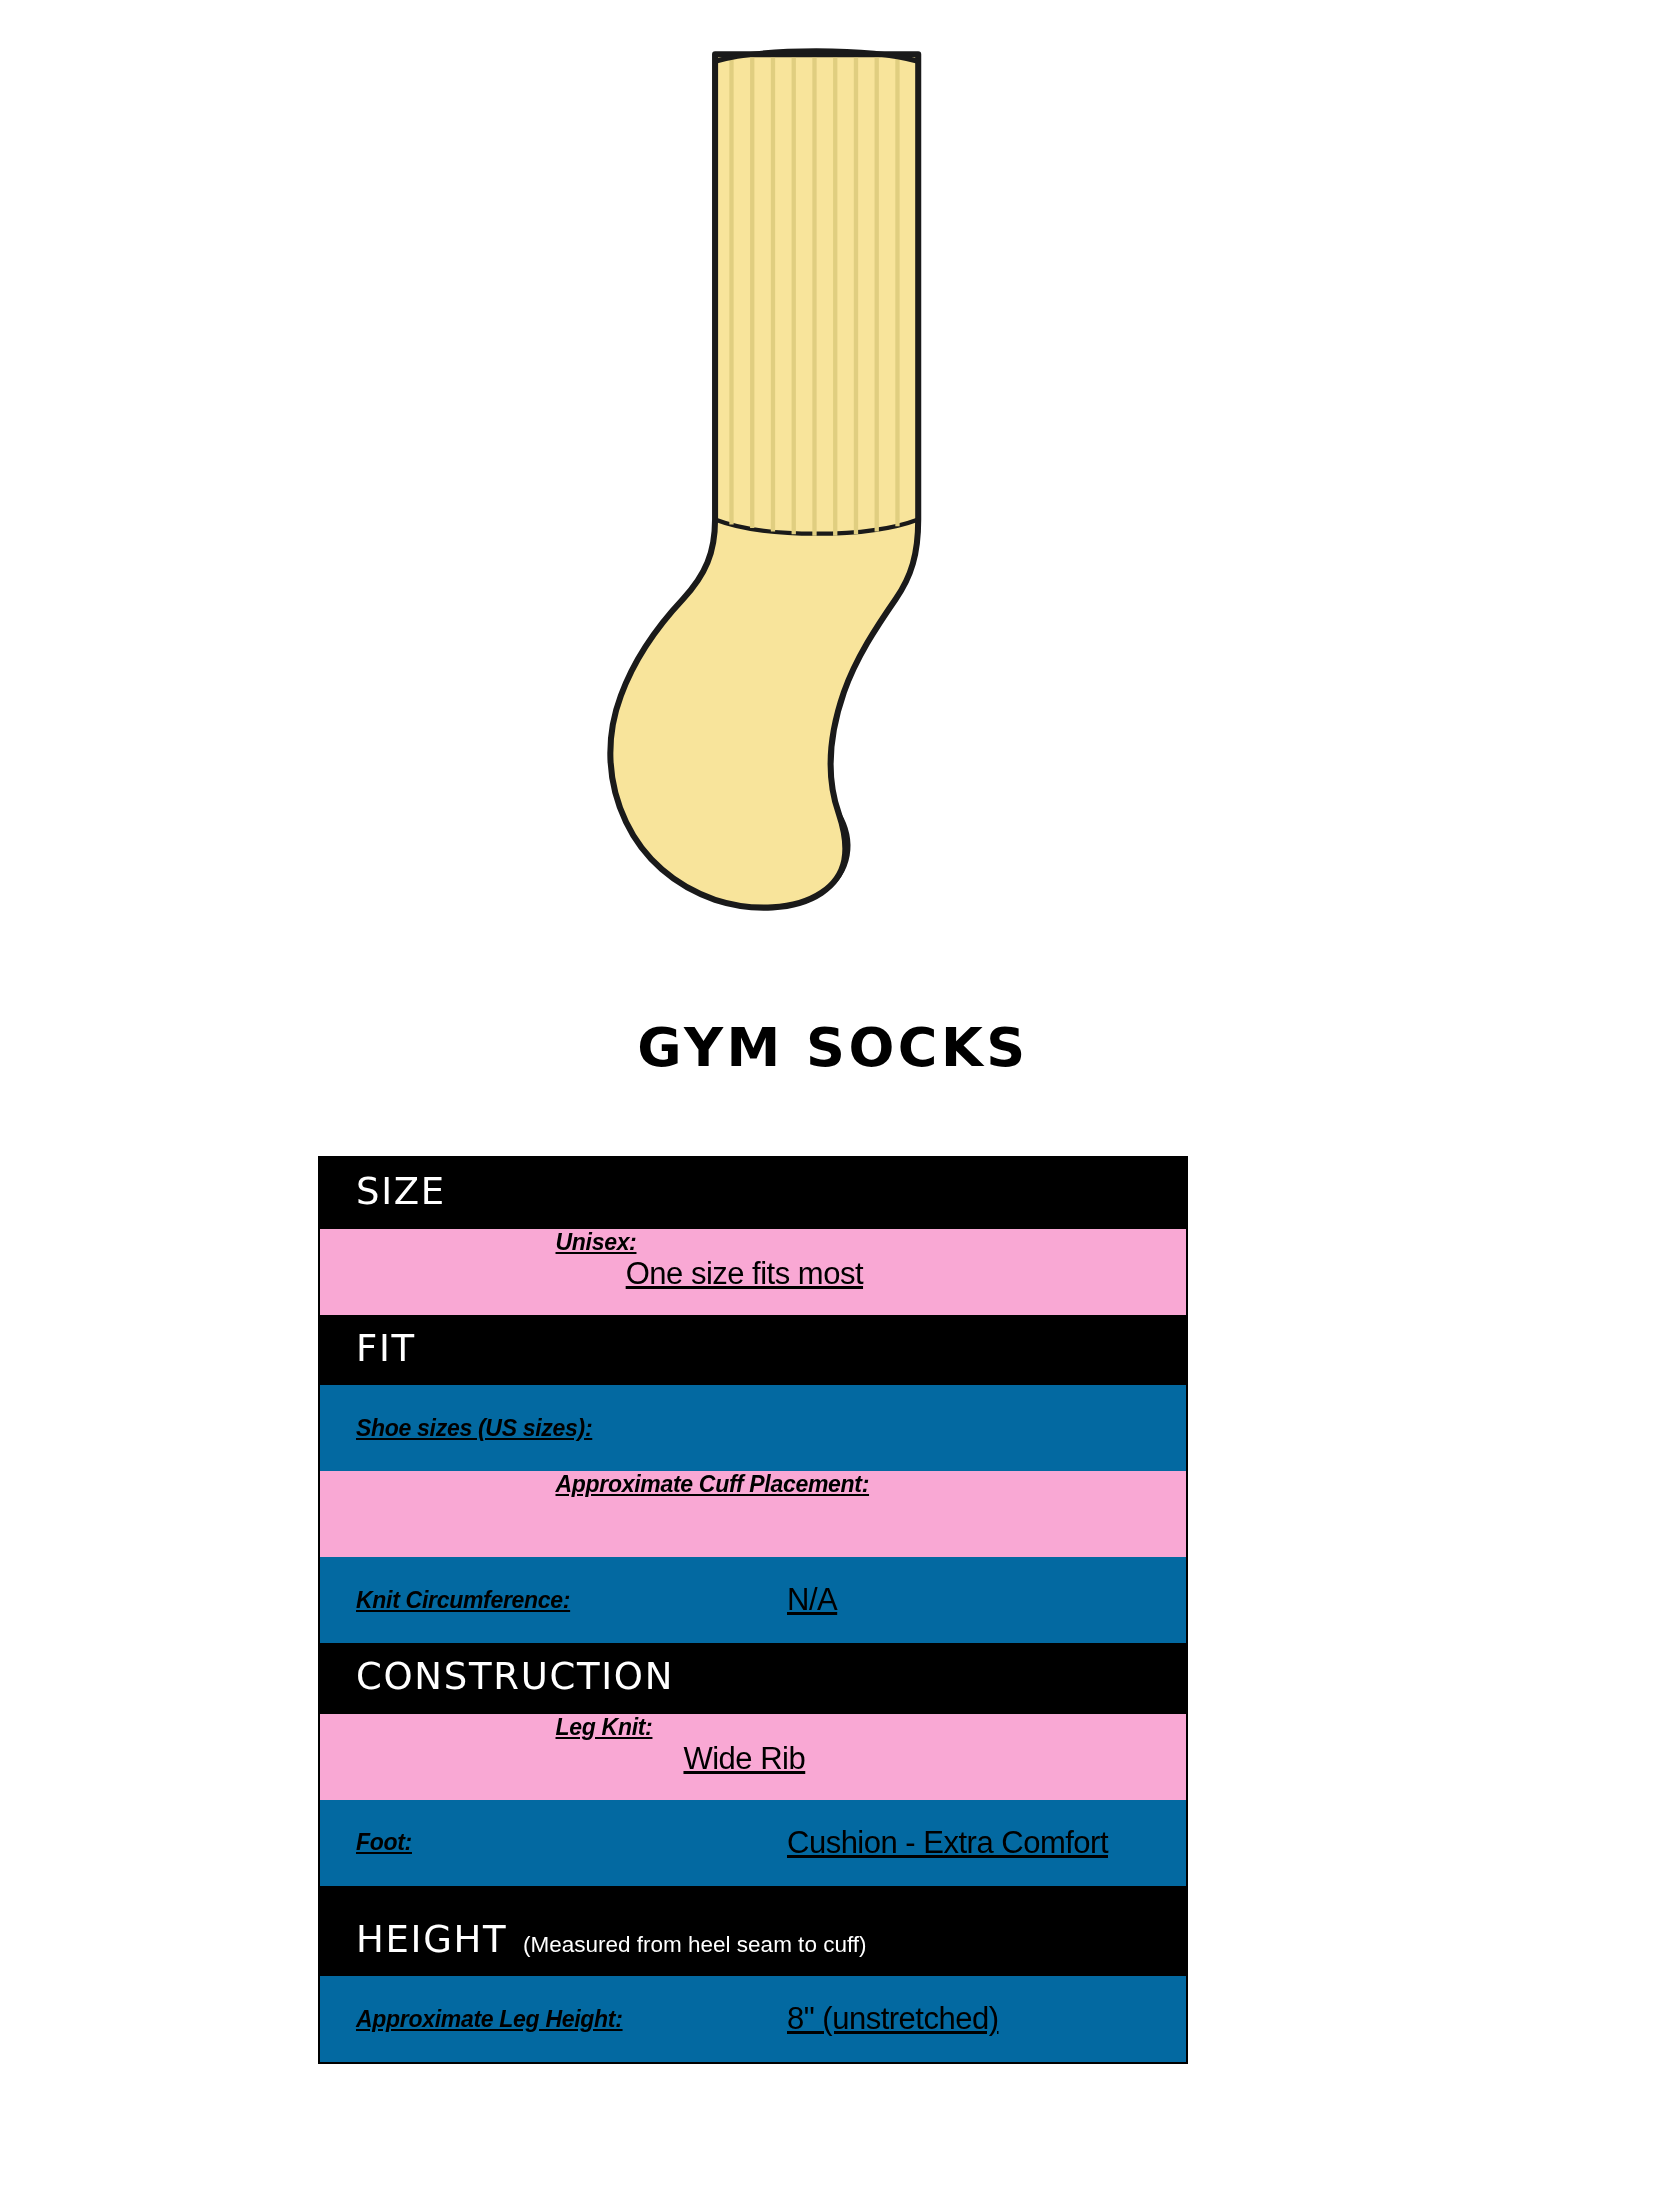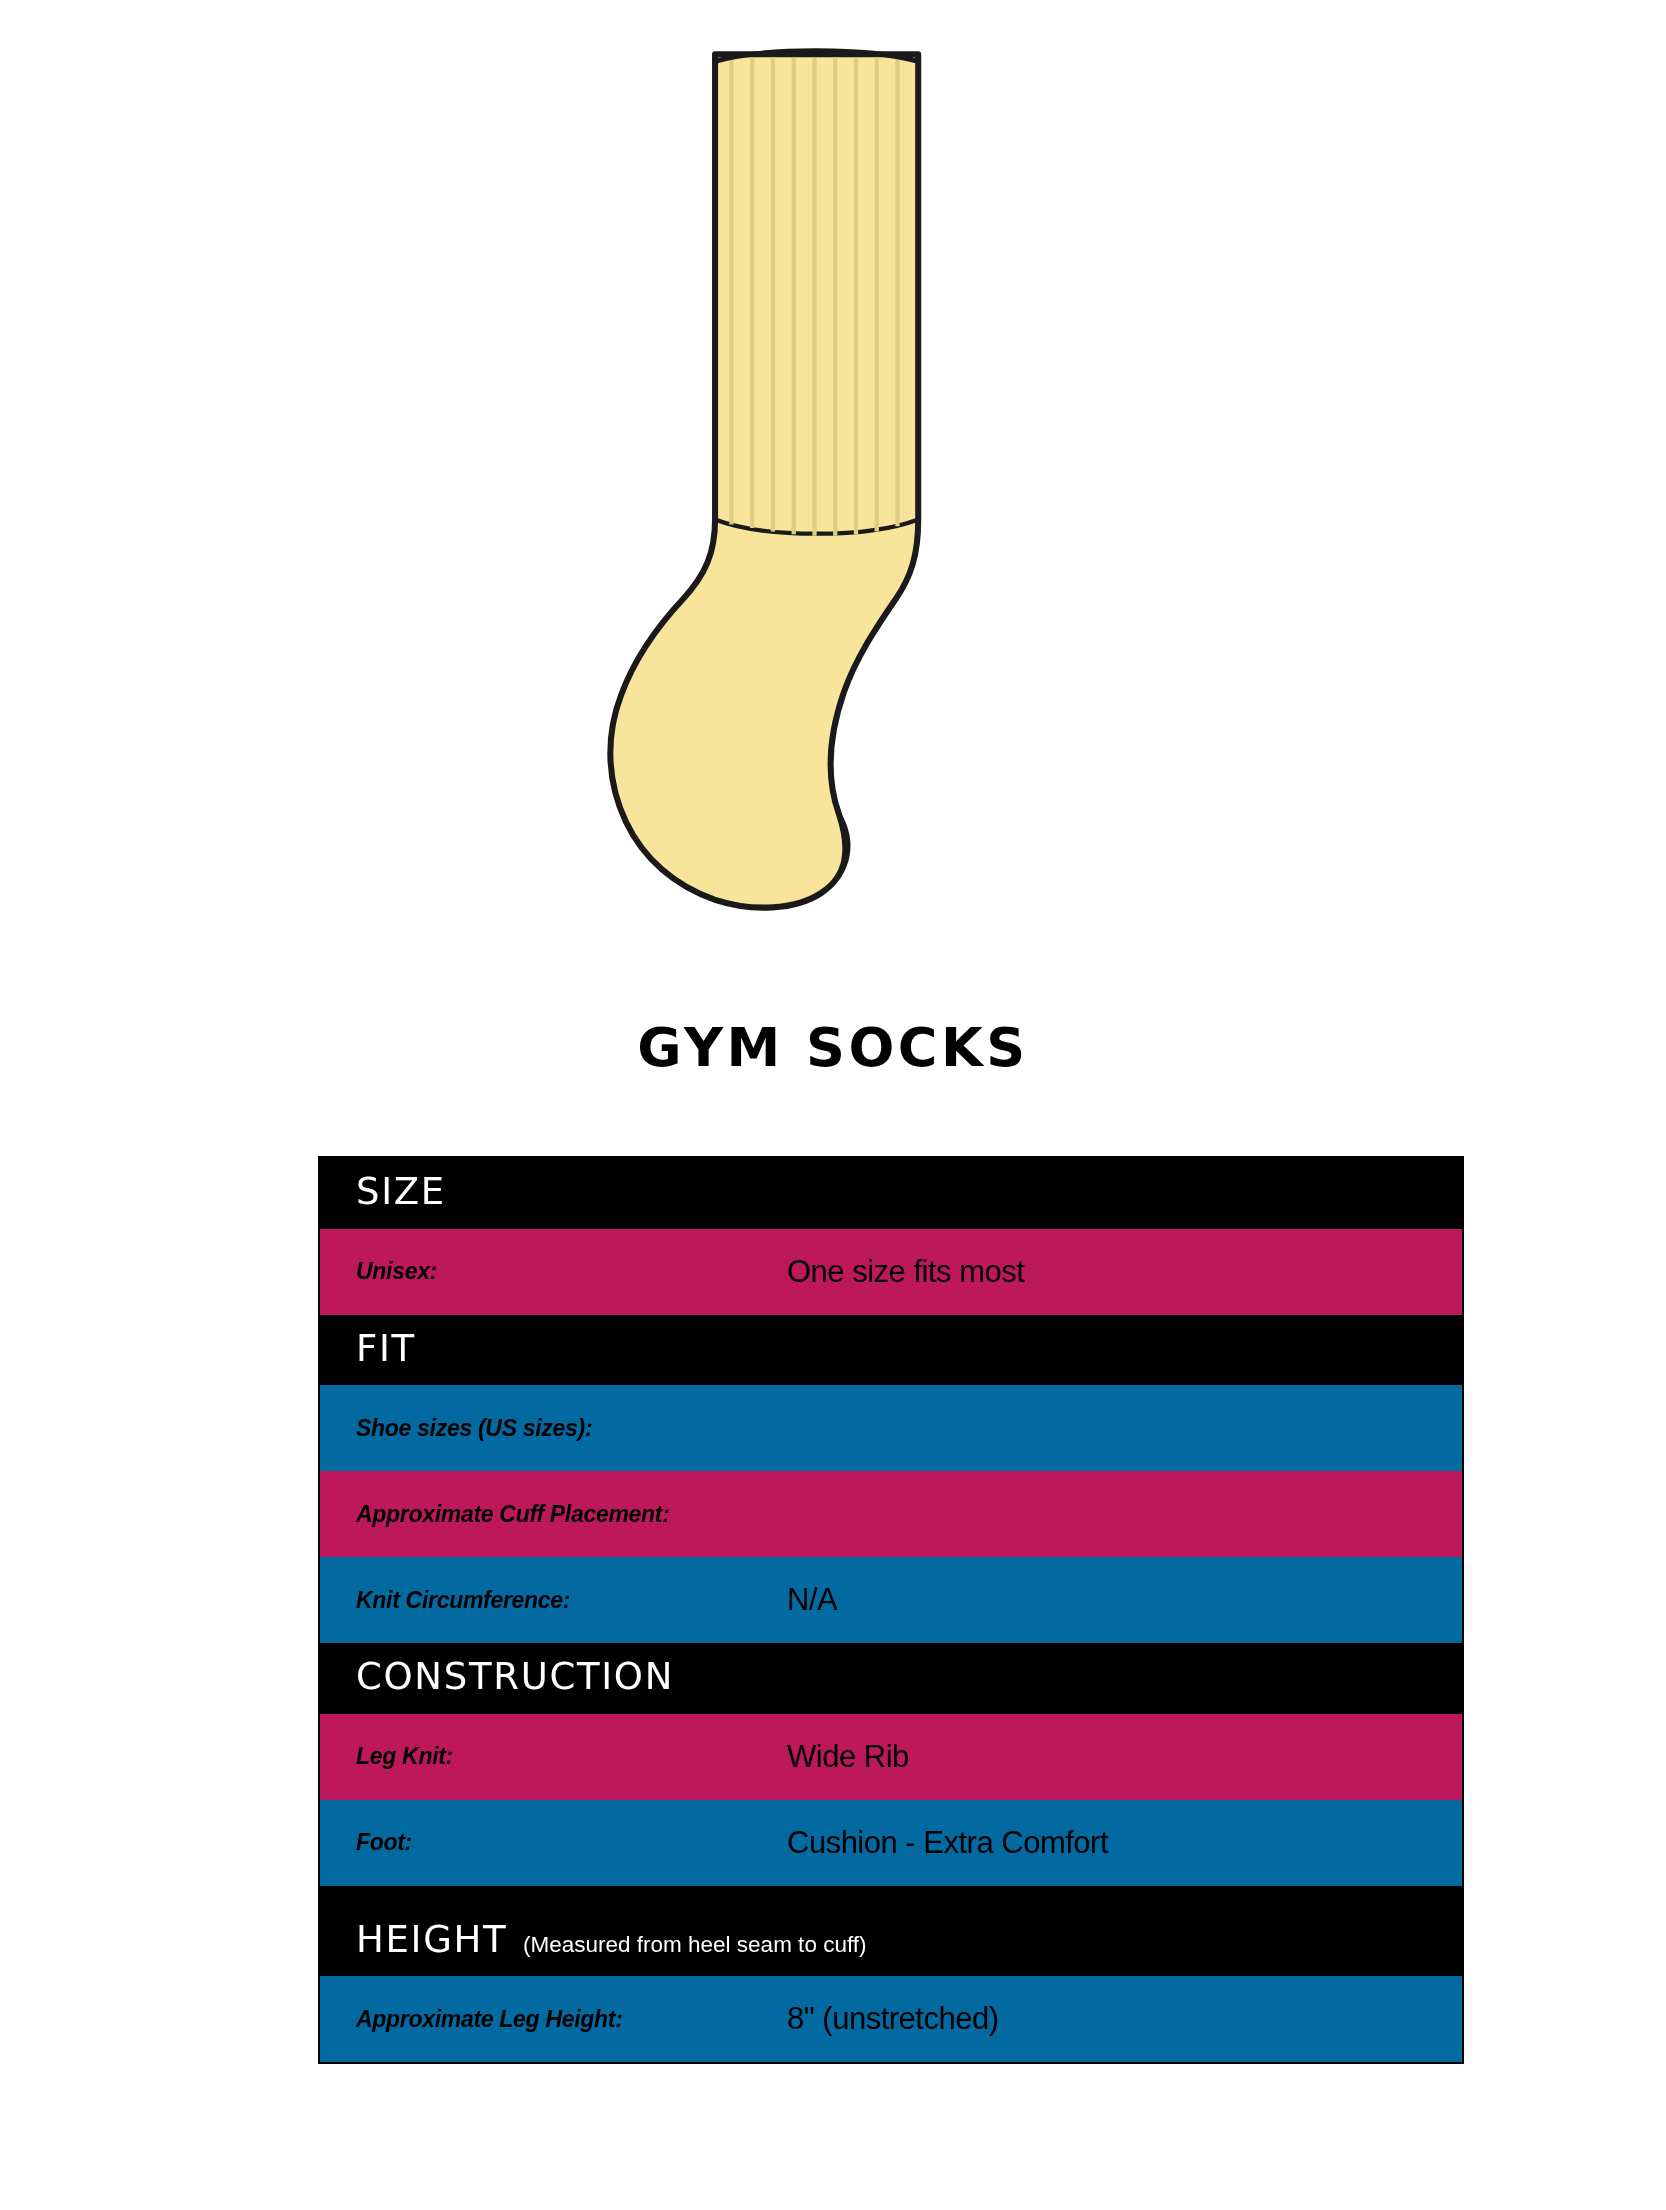--- a/index.html
+++ b/index.html
@@ -46,23 +46,24 @@
     font-weight: bold;
     letter-spacing: 3.5px;
     font-family: "DejaVu Sans", sans-serif;
   }
 
   
   .spec-table {
     position: absolute;
     top: 1156px;
     left: 318px;
-    width: 1146px;
+    width: 870px;
     border: 2.6px solid #000000;
     box-sizing: border-box;
+    text-decoration: underline;
   }
 
   .section-head {
     background: #000000;
     color: #ffffff;
     padding: 12px 36px 15.6px 36px;
     display: flex;
     align-items: baseline;
     gap: 15.6px;
   }
@@ -79,21 +80,22 @@
     margin-top: 34px;
   }
 
   .spec-row {
     display: flex;
     align-items: center;
     min-height: 86px;
     background: #0369a1;
   }
   .spec-row.alt {
-    background: #be185d;
+    background: #f9a8d4;
+    flex-direction: column;
   }
   .spec-row .label {
     width: 467px;
     box-sizing: border-box;
     padding: 0 8.6px 0 36px;
     font-size: 23px;
     font-weight: bold;
     font-style: italic;
     letter-spacing: -0.3px;
   }

